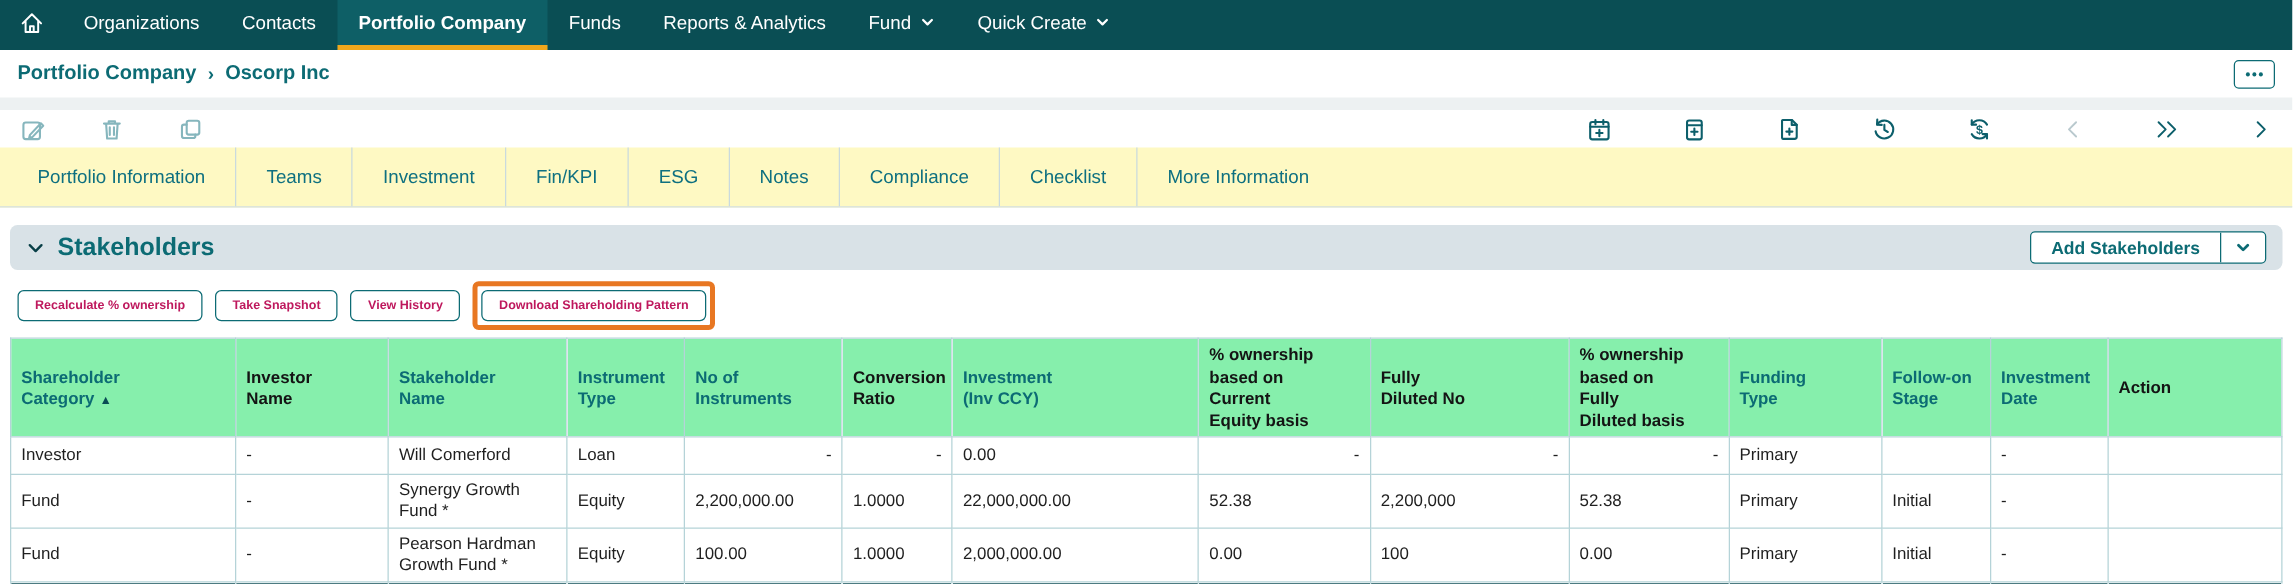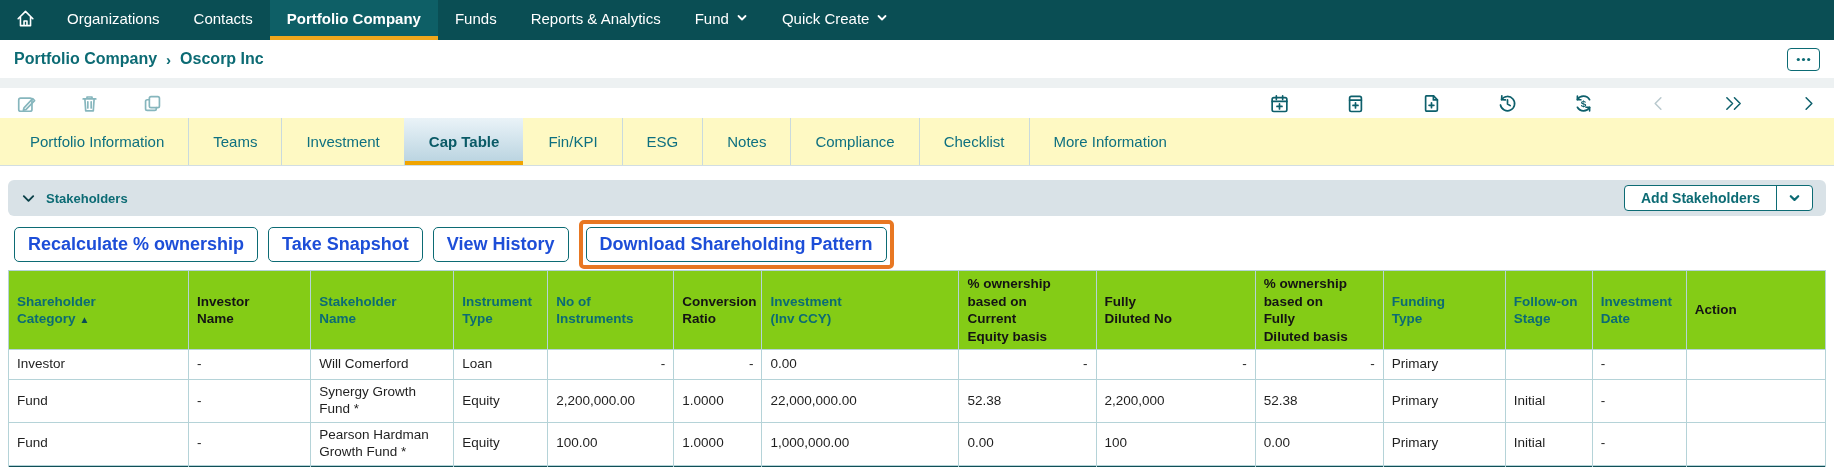--- a/index.html
+++ b/index.html
@@ -43,36 +43,36 @@
     cursor: pointer; position: relative; white-space: nowrap; border-left: 1px solid #c9dade; }
   .tab:first-child { border-left: none; }
   .tab.active { font-weight: bold; color: #0a5a66;
     background: linear-gradient(#eaf3f8, #b7d2df); border-left-color: transparent;
     box-shadow: inset 0 -4px 0 #f0a400; }
   .tab.active + .tab { border-left-color: transparent; }
 
   
   .section-bar { margin: 14px 8px 0; height: 36px; background: #d9e2e7; border-radius: 6px;
     display: flex; align-items: center; padding: 0 13px; }
-  .section-title { margin-left: 10px; font-size: 13px; font-weight: bold; color: #0c6b74; }
+  .section-title { margin-left: 10px; font-size: 20px; font-weight: bold; color: #0c6b74; }
   .section-spacer { flex: 1; }
 
   
   .actions-row { margin: 6px 14px 4px; height: 44px; display: flex; align-items: center; gap: 10px; }
-  .action-btn { border: 1.6px solid #0c6b74; border-radius: 5px; background: #fff; color: #1d4ed8;
-    font-weight: bold; font-size: 18px; font-family: "Liberation Sans", sans-serif;
+  .action-btn { border: 1.6px solid #0c6b74; border-radius: 5px; background: #fff; color: #be185d;
+    font-weight: bold; font-size: 10px; font-family: "Liberation Sans", sans-serif;
     padding: 6px 13px; cursor: pointer; white-space: nowrap; }
   .highlight-box { border: 4px solid #e87722; border-radius: 5px; padding: 3px; display: flex; }
 
   
   .cap-table { margin: 0 8px; border-collapse: collapse; table-layout: fixed; width: 1818px;
     font-size: 13.5px; }
   .cap-table th, .cap-table td { border: 1px solid #b5d3d8; padding: 4px 8px; vertical-align: middle;
     text-align: left; overflow: hidden; }
-  .cap-table thead th { background: #84cc16; height: 70px; font-weight: bold; line-height: 1.3; }
+  .cap-table thead th { background: #86efac; height: 70px; font-weight: bold; line-height: 1.3; }
   .cap-table thead th .lbl { white-space: pre-line; }
   .cap-table thead th.teal { color: #0c6b74; margin-top: 46px; }
   .cap-table thead th.dark { color: #141414; }
   .sort-asc { color: #0a4c55; font-size: 10px; margin-left: 4px; }
   .cap-table td { color: #1f1f1f; height: 30px; line-height: 1.25; background: #fff; }
   .cap-table td.right { text-align: right; }
   .cap-table tr.total-row td { background: #104f57; height: 34px; }
 </style>
 </head>
 <body>
@@ -233,21 +233,20 @@
           </svg>
         </span>
       </span>
     </div>
 </div>
 
 <div class="tabs-row" id="tabs-row">
     <div class="tab">Portfolio Information</div>
     <div class="tab">Teams</div>
     <div class="tab">Investment</div>
-    <div class="tab active">Cap Table</div>
     <div class="tab">Fin/KPI</div>
     <div class="tab">ESG</div>
     <div class="tab">Notes</div>
     <div class="tab">Compliance</div>
     <div class="tab">Checklist</div>
     <div class="tab">More Information</div>
   </div>
 
 <div class="section-bar">
   <span class="icon">
@@ -363,21 +362,21 @@
         <td>-</td>
         <td></td>
       </tr>
       <tr>
         <td>Fund</td>
         <td>-</td>
         <td>Pearson Hardman Growth Fund *</td>
         <td>Equity</td>
         <td>100.00</td>
         <td>1.0000</td>
-        <td>1,000,000.00</td>
+        <td>2,000,000.00</td>
         <td>0.00</td>
         <td>100</td>
         <td>0.00</td>
         <td>Primary</td>
         <td>Initial</td>
         <td>-</td>
         <td></td>
       </tr>
       <tr class="total-row">
         <td></td>

